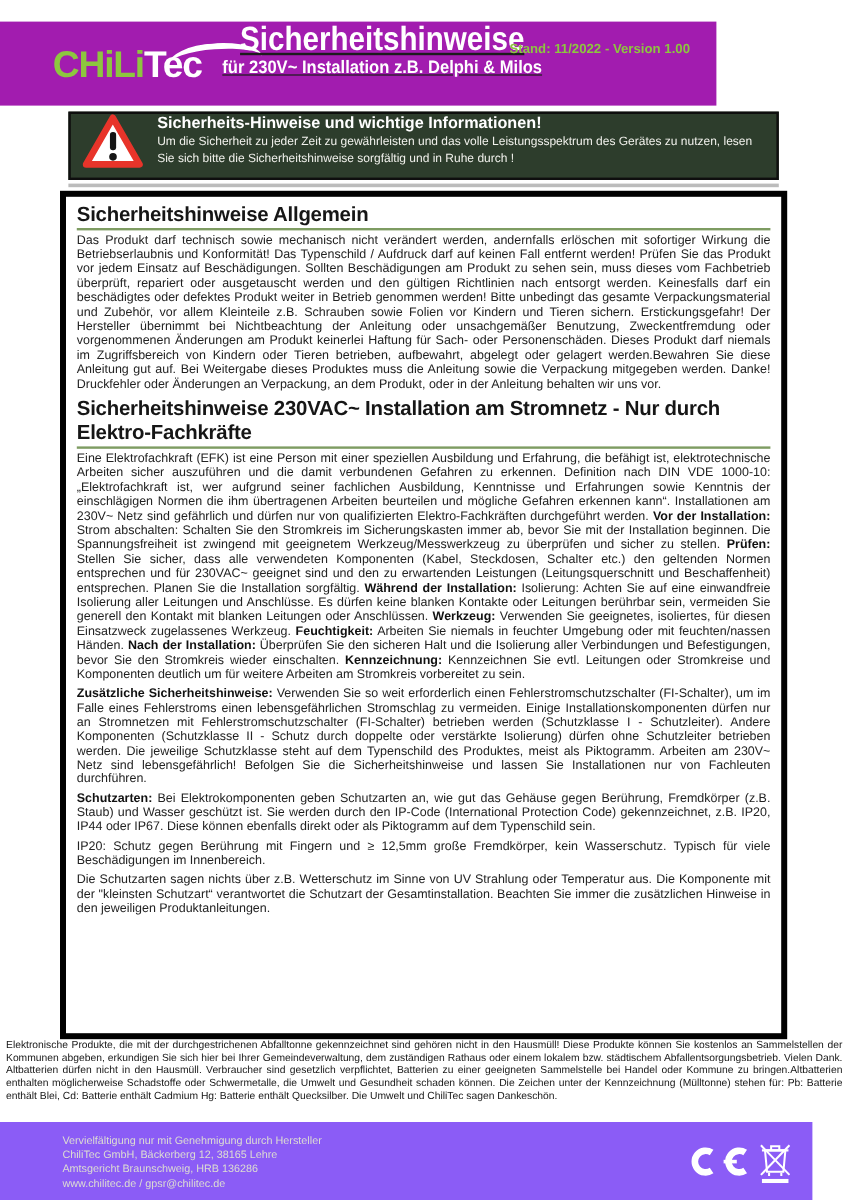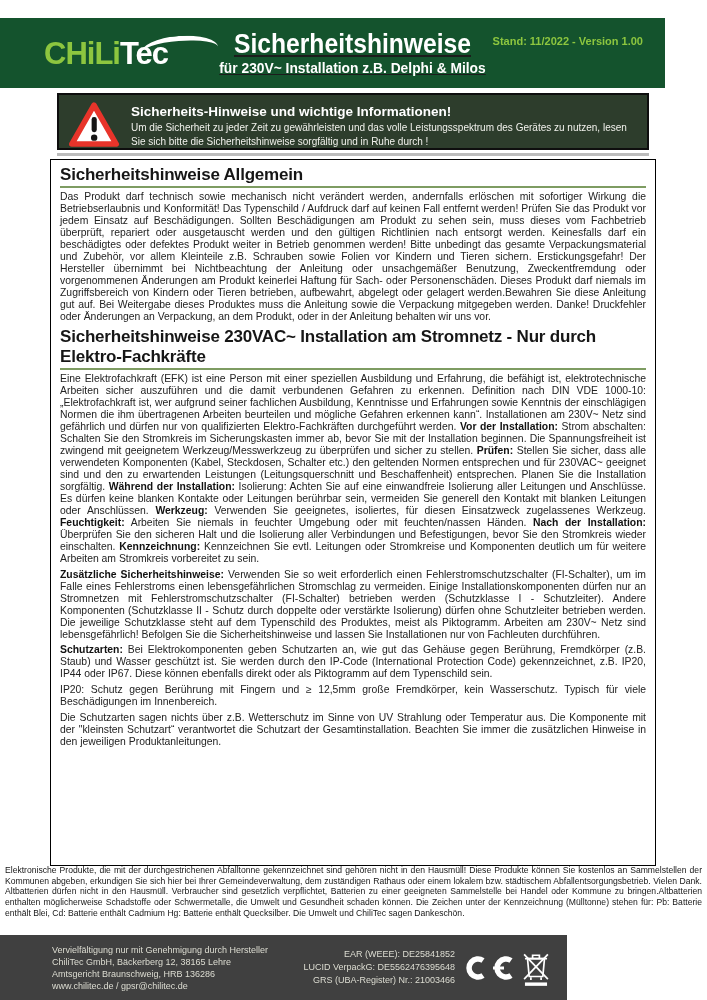--- a/index.html
+++ b/index.html
@@ -2,22 +2,22 @@
 <html><head>
 <meta charset="utf-8">
 <style>
   html,body{margin:0;padding:0;}
   body{
     width:707px;height:1000px;position:relative;background:#ffffff;
     font-family:"Liberation Sans", sans-serif;color:#1c1c1c;overflow:hidden;
   }
   
   .header{
-    position:absolute;top:18px;left:0;width:665px;height:70px;
-    background:#14532d;display:flex;align-items:center;
+    position:absolute;top:18px;left:0;width:597px;height:70px;
+    background:#a21caf;display:flex;
   }
   .logo{position:absolute;left:44px;top:14px;width:180px;height:44px;
     font-weight:bold;font-size:31px;letter-spacing:-1px;line-height:44px;}
   .logo .lg-green{color:#8dc63f;}
   .logo .lg-white{color:#ffffff;position:relative;}
   .logo-swoosh{
     position:absolute;left:96px;top:4px;width:78px;height:12px;
     border-top:5px solid #ffffff;border-radius:100% 100% 0 0 / 180% 160% 0 0;
     transform:rotate(-4deg);
   }
@@ -31,48 +31,48 @@
     transform:scaleX(0.92);transform-origin:center;
   }
   .header-right{
     position:absolute;right:22px;top:16px;text-align:right;font-weight:bold;
   }
   .version-line{color:#8dc63f;font-size:11px;line-height:15px;}
   .page-line{color:#ffffff;font-size:11px;line-height:15px;margin-top:40px;}
   
   .warnbox{
     position:absolute;top:93px;left:57px;width:592px;height:57px;box-sizing:border-box;
-    background:#2d3d2c;border:2px solid #0e0e0e;display:flex;align-items:flex-end;
+    background:#2d3d2c;border:2px solid #0e0e0e;display:flex;align-items:flex-start;
   }
   .warn-triangle{flex:0 0 52px;margin-left:9px;margin-right:11px;height:46px;}
   .warn-text{flex:1;padding-right:8px;}
   .warn-title{color:#ffffff;font-weight:bold;font-size:13.5px;line-height:16px;margin-bottom:1px;}
   .warn-body{color:#f1f1ec;font-size:10px;line-height:13.5px;}
   
   .gray-rule{position:absolute;top:153px;left:57px;width:592px;height:3px;background:#bcbcbc;}
   
   .content{
     position:absolute;top:159px;left:50px;width:606px;height:707px;box-sizing:border-box;
-    border:1px solid #000000;padding:3px 9px 4px 9px;overflow:hidden;
+    border:5px solid #000000;padding:3px 9px 4px 9px;overflow:hidden;
   }
   .section-heading{
     font-size:17px;font-weight:bold;color:#161616;letter-spacing:-0.2px;
     border-bottom:2px solid #7e9c62;padding-bottom:1px;margin:2px 0 3px 0;
   }
   .section + .section{margin-top:5px;}
   .body-para{margin:0 0 4px 0;font-size:10.4px;line-height:1.15;text-align:justify;color:#222222;}
   .body-para b{color:#111111;}
   
   .fineprint{
     position:absolute;top:865px;left:5px;width:697px;
     font-size:8.6px;line-height:1.24;text-align:justify;color:#161616;
   }
   
   .footer{
-    position:absolute;top:935px;left:0;width:567px;height:65px;background:#404040;
+    position:absolute;top:935px;left:0;width:677px;height:65px;background:#8b5cf6;
     display:flex;align-items:center;box-sizing:border-box;
     padding-left:52px;padding-right:14px;
   }
   .footer-left{font-size:9px;line-height:12px;color:#ddddd2;}
   .footer-spacer{flex:1;}
   .footer-right{font-size:9px;line-height:13px;color:#ddddd2;text-align:right;margin-right:8px;}
   .ce-icon{width:52px;height:36px;margin-right:4px;}
   .weee-icon{width:34px;height:42px;}
 </style>
 </head>
@@ -129,25 +129,20 @@
 <div class="fineprint">Elektronische Produkte, die mit der durchgestrichenen Abfalltonne gekennzeichnet sind gehören nicht in den Hausmüll! Diese Produkte können Sie kostenlos an Sammelstellen der Kommunen abgeben, erkundigen Sie sich hier bei Ihrer Gemeindeverwaltung, dem zuständigen Rathaus oder einem lokalem bzw. städtischem Abfallentsorgungsbetrieb. Vielen Dank. Altbatterien dürfen nicht in den Hausmüll. Verbraucher sind gesetzlich verpflichtet, Batterien zu einer geeigneten Sammelstelle bei Handel oder Kommune zu bringen.Altbatterien enthalten möglicherweise Schadstoffe oder Schwermetalle, die Umwelt und Gesundheit schaden können. Die Zeichen unter der Kennzeichnung (Mülltonne) stehen für: Pb: Batterie enthält Blei, Cd: Batterie enthält Cadmium Hg: Batterie enthält Quecksilber. Die Umwelt und ChiliTec sagen Dankeschön.</div>
 
 <div class="footer">
   <div class="footer-left">
       <div>Vervielfältigung nur mit Genehmigung durch Hersteller</div>
       <div>ChiliTec GmbH, Bäckerberg 12, 38165 Lehre</div>
       <div>Amtsgericht Braunschweig, HRB 136286</div>
       <div>www.chilitec.de / gpsr@chilitec.de</div>
     </div>
   <div class="footer-spacer"></div>
-  <div class="footer-right">
-      <div>EAR (WEEE): DE25841852</div>
-      <div>LUCID VerpackG: DE5562476395648</div>
-      <div>GRS (UBA-Register) Nr.: 21003466</div>
-    </div>
   <svg class="ce-icon" viewBox="0 0 104 44">
     <path d="M40 7 A18 18 0 1 0 40 37" fill="none" stroke="#ffffff" stroke-width="11"></path>
     <path d="M96 7 A18 18 0 1 0 96 37" fill="none" stroke="#ffffff" stroke-width="11"></path>
     <rect x="60" y="19" width="22" height="6" fill="#ffffff"></rect>
   </svg>
   <svg class="weee-icon" viewBox="0 0 40 46">
     <g stroke="#ffffff" stroke-width="2" fill="none">
       <path d="M10 12 L30 12 L28 33 L12 33 Z"></path>
       <path d="M7 12 L33 12"></path>
       <path d="M16 12 L16 8 L24 8 L24 12"></path>

